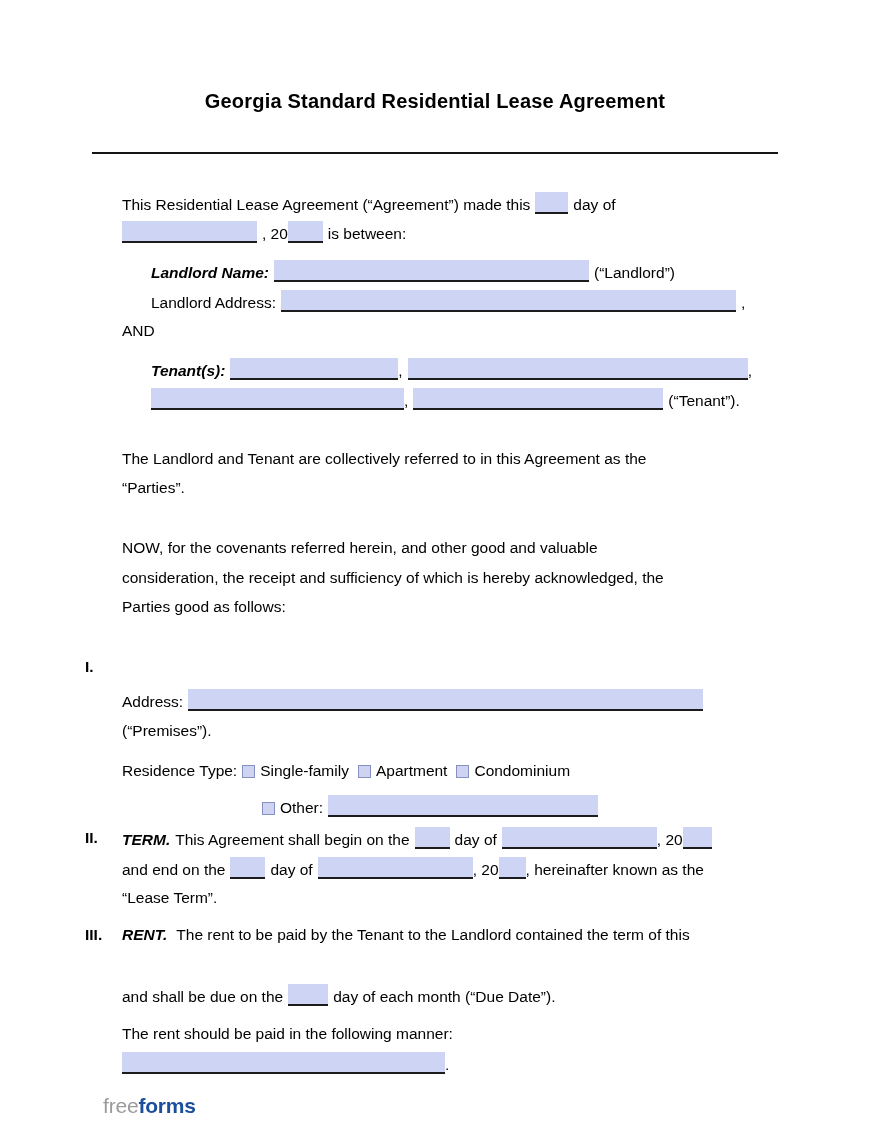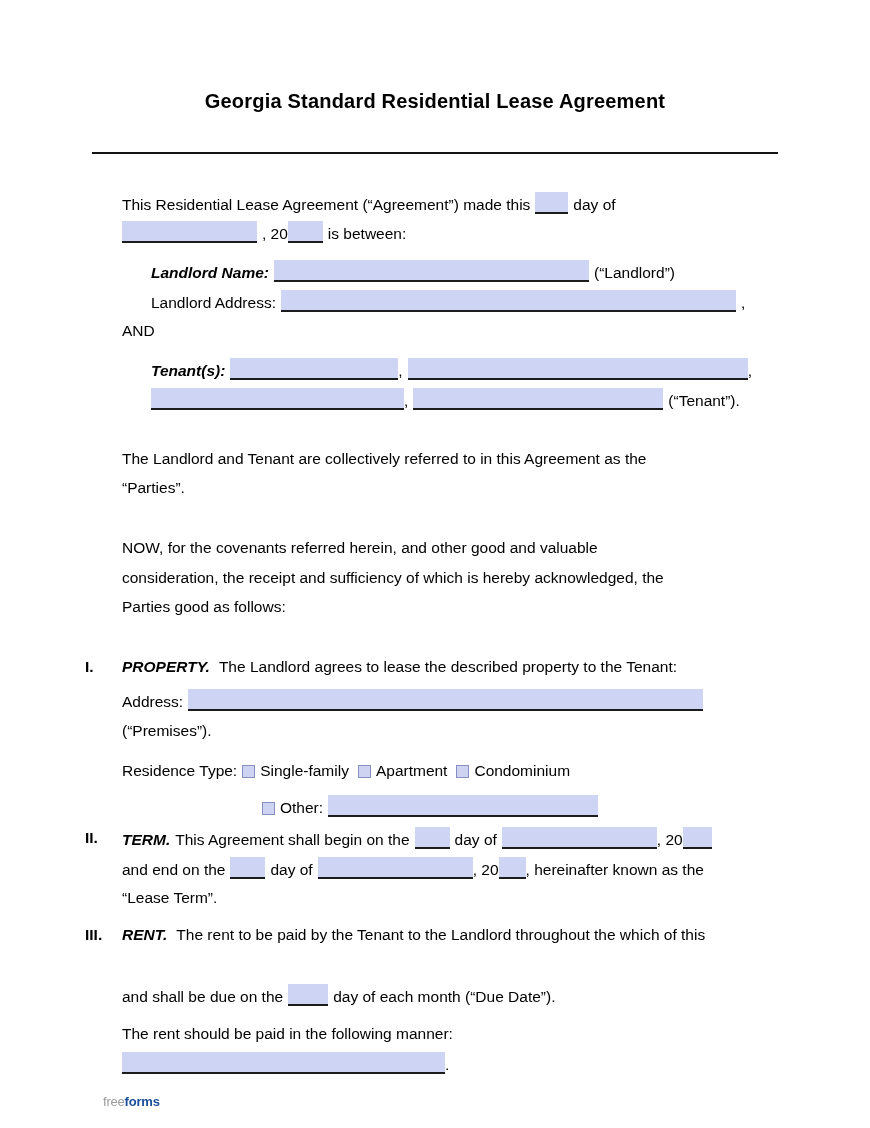--- a/index.html
+++ b/index.html
@@ -26,21 +26,21 @@
     display:inline-block; background:#cdd4f4;
     border-bottom:2px solid #1c1c1c; height:20px; vertical-align:-4px;
   }
   .cb {
     display:inline-block; width:13px; height:13px; box-sizing:border-box;
     background:#cdd3f1; border:1px solid #8790c2; vertical-align:-2px;
   }
   .gl { margin-left:5px; }
   .gr { margin-right:5px; }
   .gl2 { margin-left:9px; }
-  .brand { position:absolute; top:1074px; left:103px; font-size:13px; letter-spacing:-0.2px; }
+  .brand { position:absolute; top:1074px; left:103px; font-size:21px; letter-spacing:-0.2px; }
   .brand .free { color:#9b9b9b; }
   .brand .forms { color:#1b4e9b; font-weight:700; }
 </style>
 </head>
 <body>
 
 <div class="page">
 
   <div class="title">Georgia Standard Residential Lease Agreement</div>
   <div class="hr"></div>
@@ -56,32 +56,31 @@
   <div class="ln in" style="top:338px"><b>Tenant(s):</b><span class="blank gl" style="width:168px"></span><span>,</span><span class="blank gl" style="width:340px"></span><span>,</span></div>
 
   <div class="ln" style="top:428px"><span>The Landlord and Tenant are collectively referred to in this Agreement as the</span></div>
   <div class="ln" style="top:457px"><span>“Parties”.</span></div>
 
   <div class="ln" style="top:517px"><span>NOW, for the covenants referred herein, and other good and valuable</span></div>
   <div class="ln" style="top:547px"><span>consideration, the receipt and sufficiency of which is hereby acknowledged, the</span></div>
   <div class="ln" style="top:576px"><span>Parties good as follows:</span></div>
 
   <div class="num" style="top:636px">I.</div>
-  <div class="ln" style="top:636px"><b>PROPERTY.</b><span class="gl2">The Landlord agrees to lease the described property to the Tenant:</span></div>
   <div class="ln" style="top:669px"><span>Address:</span><span class="blank gl" style="width:515px"></span></div>
   <div class="ln" style="top:700px"><span>(“Premises”).</span></div>
   <div class="ln" style="top:740px"><span>Residence Type:</span><span class="cb gl gr"></span><span>Single-family</span><span class="cb gl2 gr"></span><span>Apartment</span><span class="cb gl2 gr"></span><span>Condominium</span></div>
   <div class="ln" style="top:775px; left:262px"><span class="cb gr"></span><span>Other:</span><span class="blank gl" style="width:270px"></span></div>
 
   <div class="num" style="top:807px">II.</div>
   <div class="ln" style="top:807px"><b>TERM.</b><span class="gl">This Agreement shall begin on the</span><span class="blank gl gr" style="width:35px"></span><span>day of</span><span class="blank gl" style="width:155px"></span><span>, 20</span><span class="blank" style="width:29px"></span></div>
   <div class="ln" style="top:837px"><span>and end on the</span><span class="blank gl gr" style="width:35px"></span><span>day of</span><span class="blank gl" style="width:155px"></span><span>, 20</span><span class="blank" style="width:27px"></span><span>, hereinafter known as the</span></div>
   <div class="ln" style="top:867px"><span>“Lease Term”.</span></div>
 
   <div class="num" style="top:904px">III.</div>
-  <div class="ln" style="top:904px"><b>RENT.</b><span class="gl2">The rent to be paid by the Tenant to the Landlord throughout the which of this</span></div>
+  <div class="ln" style="top:904px"><b>RENT.</b><span class="gl2">The rent to be paid by the Tenant to the Landlord contained the term of this</span></div>
   <div class="ln" style="top:964px"><span>and shall be due on the</span><span class="blank gl gr" style="width:40px"></span><span>day of each month (“Due Date”).</span></div>
   <div class="ln" style="top:1003px"><span>The rent should be paid in the following manner:</span></div>
   <div class="ln" style="top:1032px"><span class="blank" style="width:323px"></span><span>.</span></div>
 
   <div class="brand"><span class="free">free</span><span class="forms">forms</span></div>
 
 </div>
 
 </body></html>

